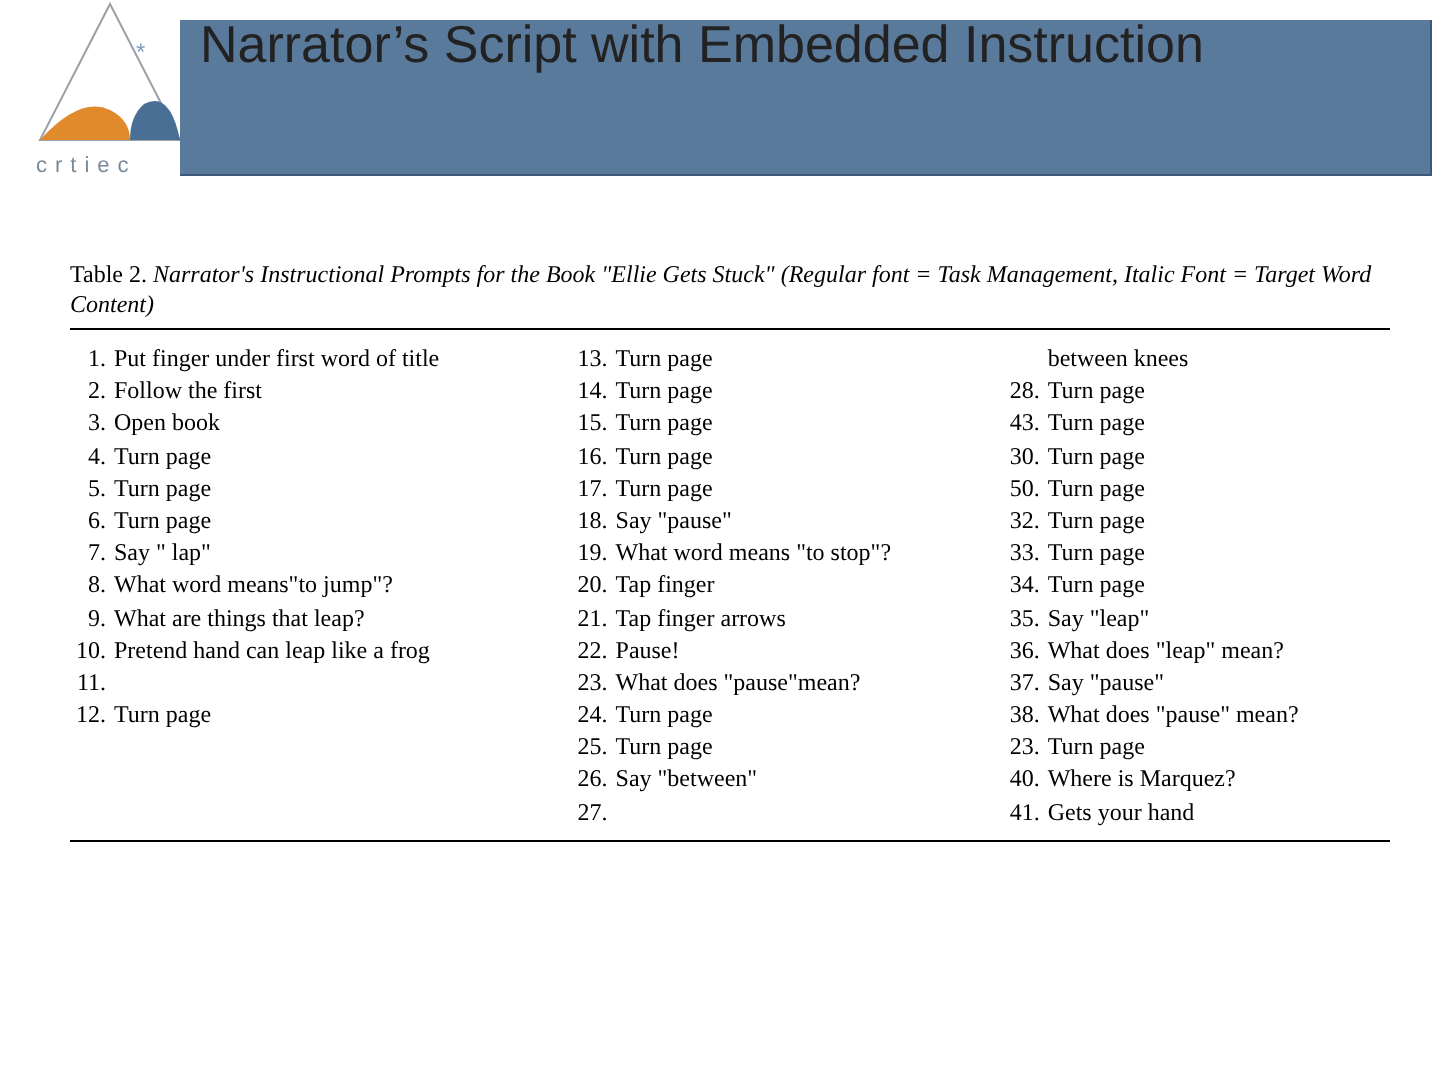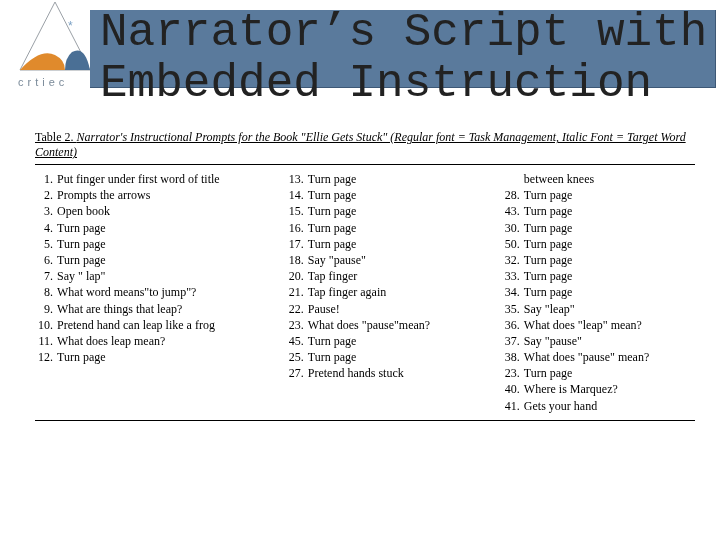--- a/index.html
+++ b/index.html
@@ -8,40 +8,39 @@
   .header-band {
     position: absolute;
     top: 10px; left: 90px; right: 4px; height: 78px;
     background: #5a7a9c;
     border-right: 1px solid #3d5876;
     border-bottom: 1px solid #3d5876;
   }
   .title {
     position: absolute;
     top: 8px; left: 100px; right: 10px;
-    font-family: Liberation Mono, monospace;
-    font-size: 46px;
+    font-family: Liberation Sans, sans-serif;
+    font-size: 26px;
     line-height: 1.1;
     color: #222;
   }
   .logo {
     position: absolute;
     top: 0; left: 10px;
     width: 90px; height: 95px;
   }
   .logo svg { width: 100%; height: 100%; }
   .content {
     position: absolute;
     top: 130px; left: 35px; right: 25px;
   }
   .table-caption {
     font-size: 12px;
     color: #000;
     margin-bottom: 4px;
-    text-decoration: underline;
   }
   .table-caption .lead { font-weight: normal; }
   .table-caption .tc-title { font-style: italic; }
   .hr-top { border: none; border-top: 1px solid #000; margin: 2px 0 6px 0; }
   .hr-bot { border: none; border-top: 1px solid #000; margin: 6px 0 0 0; }
   .cols { display: flex; gap: 18px; }
   .col { font-size: 12px; line-height: 1.35; color: #000; }
   .col1 { width: 235px; }
   .col2 { width: 200px; }
   .col3 { width: 195px; }
@@ -75,21 +74,21 @@
   </div>
   <hr class="hr-top">
   <div class="cols">
     <div class="col col1" id="col1">
           <div class="item">
             <span class="num">1.</span>
             <span class="txt">Put finger under first word of title</span>
           </div>
           <div class="item">
             <span class="num">2.</span>
-            <span class="txt">Prompts the arrows</span>
+            <span class="txt">Follow the first</span>
           </div>
           <div class="item">
             <span class="num">3.</span>
             <span class="txt">Open book</span>
           </div>
           <div class="item">
             <span class="num">4.</span>
             <span class="txt">Turn page</span>
           </div>
           <div class="item">
@@ -111,21 +110,20 @@
           <div class="item">
             <span class="num">9.</span>
             <span class="txt ital">What are things that leap?</span>
           </div>
           <div class="item">
             <span class="num">10.</span>
             <span class="txt ital">Pretend hand can leap like a frog</span>
           </div>
           <div class="item">
             <span class="num">11.</span>
-            <span class="txt ital">What does leap mean?</span>
           </div>
           <div class="item">
             <span class="num">12.</span>
             <span class="txt">Turn page</span>
           </div>
         </div>
     <div class="col col2" id="col2">
           <div class="item">
             <span class="num">13.</span>
             <span class="txt">Turn page</span>
@@ -144,46 +142,53 @@
           </div>
           <div class="item">
             <span class="num">17.</span>
             <span class="txt">Turn page</span>
           </div>
           <div class="item">
             <span class="num">18.</span>
             <span class="txt ital">Say "pause"</span>
           </div>
           <div class="item">
+            <span class="num">19.</span>
+            <span class="txt ital">What word means "to stop"?</span>
+          </div>
+          <div class="item">
             <span class="num">20.</span>
             <span class="txt">Tap finger</span>
           </div>
           <div class="item">
             <span class="num">21.</span>
-            <span class="txt">Tap finger again</span>
+            <span class="txt">Tap finger arrows</span>
           </div>
           <div class="item">
             <span class="num">22.</span>
             <span class="txt ital">Pause!</span>
           </div>
           <div class="item">
             <span class="num">23.</span>
             <span class="txt ital">What does "pause"mean?</span>
           </div>
           <div class="item">
-            <span class="num">45.</span>
+            <span class="num">24.</span>
             <span class="txt">Turn page</span>
           </div>
           <div class="item">
             <span class="num">25.</span>
             <span class="txt">Turn page</span>
           </div>
           <div class="item">
+            <span class="num">26.</span>
+            <span class="txt ital">Say "between"</span>
+          </div>
+          <div class="item">
             <span class="num">27.</span>
-            <span class="txt ital">Pretend hands stuck</span>
           </div>
         </div>
     <div class="col col3" id="col3">
           <div class="orphan ital">between knees</div>
           <div class="item">
             <span class="num">28.</span>
             <span class="txt">Turn page</span>
           </div>
           <div class="item">
             <span class="num">43.</span>

